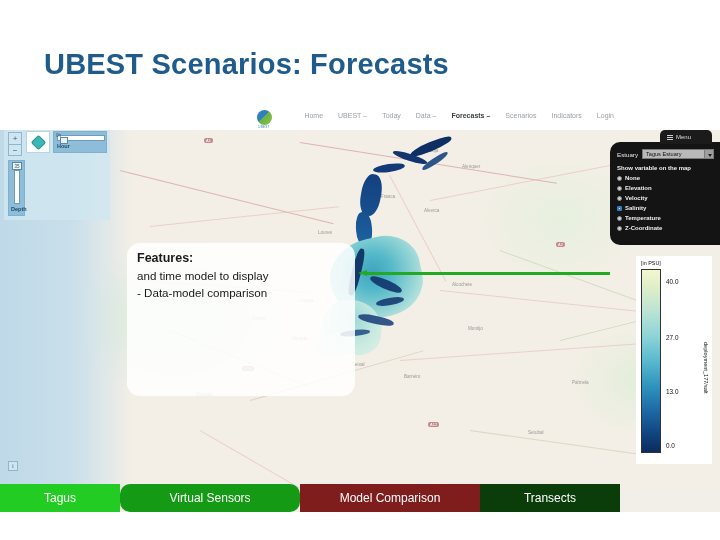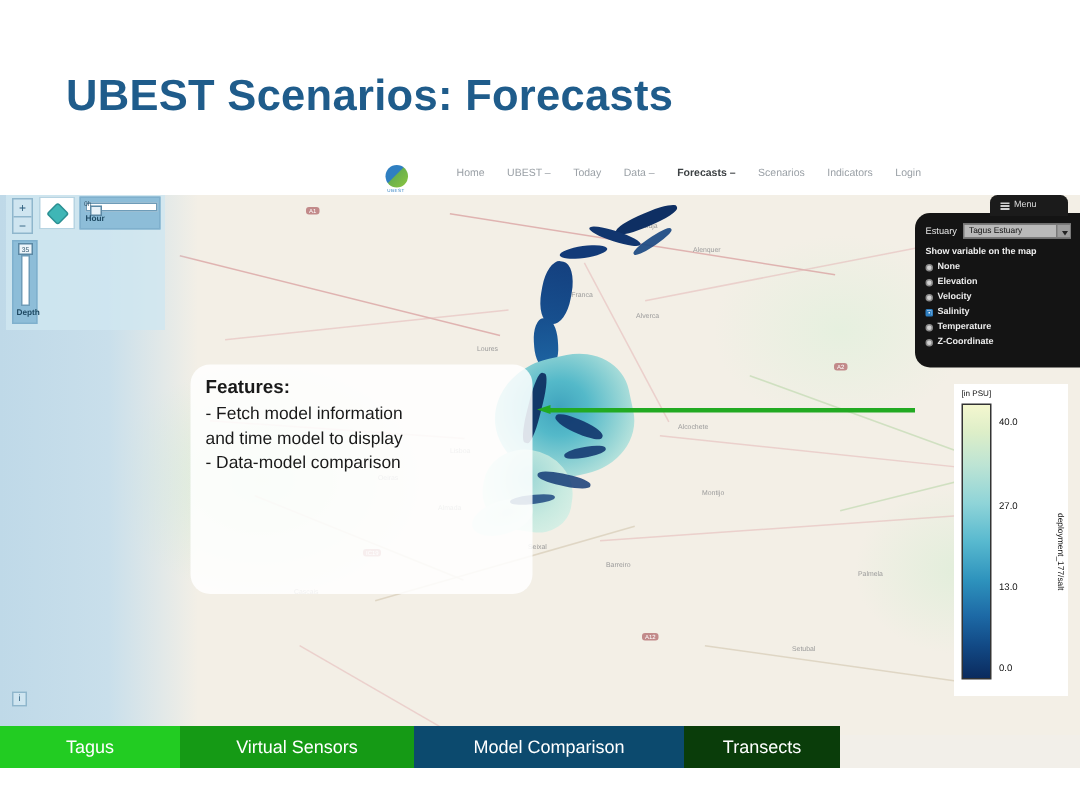--- a/index.html
+++ b/index.html
@@ -597,21 +597,20 @@
       <div class="depth-slider">
         <div class="dtrack"></div>
         <div class="dknob">35</div>
         <div class="dlabel">Depth</div>
       </div>
     </div>
     <div class="corner-btn">i</div>
 
     <div class="features">
       <div class="ftitle">Features:</div>
-      <div class="fline">- Fetch model information</div>
       <div class="fline">and time model to display</div>
       <div class="fline">- Data-model comparison</div>
     </div>
 
     <div class="arrow">
       <div class="head"></div>
       <div class="shaft"></div>
     </div>
 
     <div class="menu-tab">
@@ -665,20 +664,20 @@
       <div class="tick" style="top:78px;">27.0</div>
       <div class="tick" style="top:132px;">13.0</div>
       <div class="tick" style="top:186px;">0.0</div>
       <div class="vtitle">deployment_177/salt</div>
     </div>
 
   </div>
 
   <div class="bottombar">
     <div class="bseg" style="width:120px; background:#22cc22;">Tagus</div>
-    <div class="bseg" style="width:156px; background:#159a15;">Virtual Sensors</div>
-    <div class="bseg" style="width:180px; background:#0c4a6e;">Model Comparison</div>
-    <div class="bseg" style="width:104px; background:#0a3d0a;">Transects</div>
+    <div class="bseg" style="width:180px; background:#159a15;border-radius:10px;">Virtual Sensors</div>
+    <div class="bseg" style="width:180px; background:#7f1d1d;">Model Comparison</div>
+    <div class="bseg" style="width:140px; background:#0a3d0a;">Transects</div>
   </div>
 
   <div class="footer-strip"></div>
 
 </div>
 
 </body></html>

